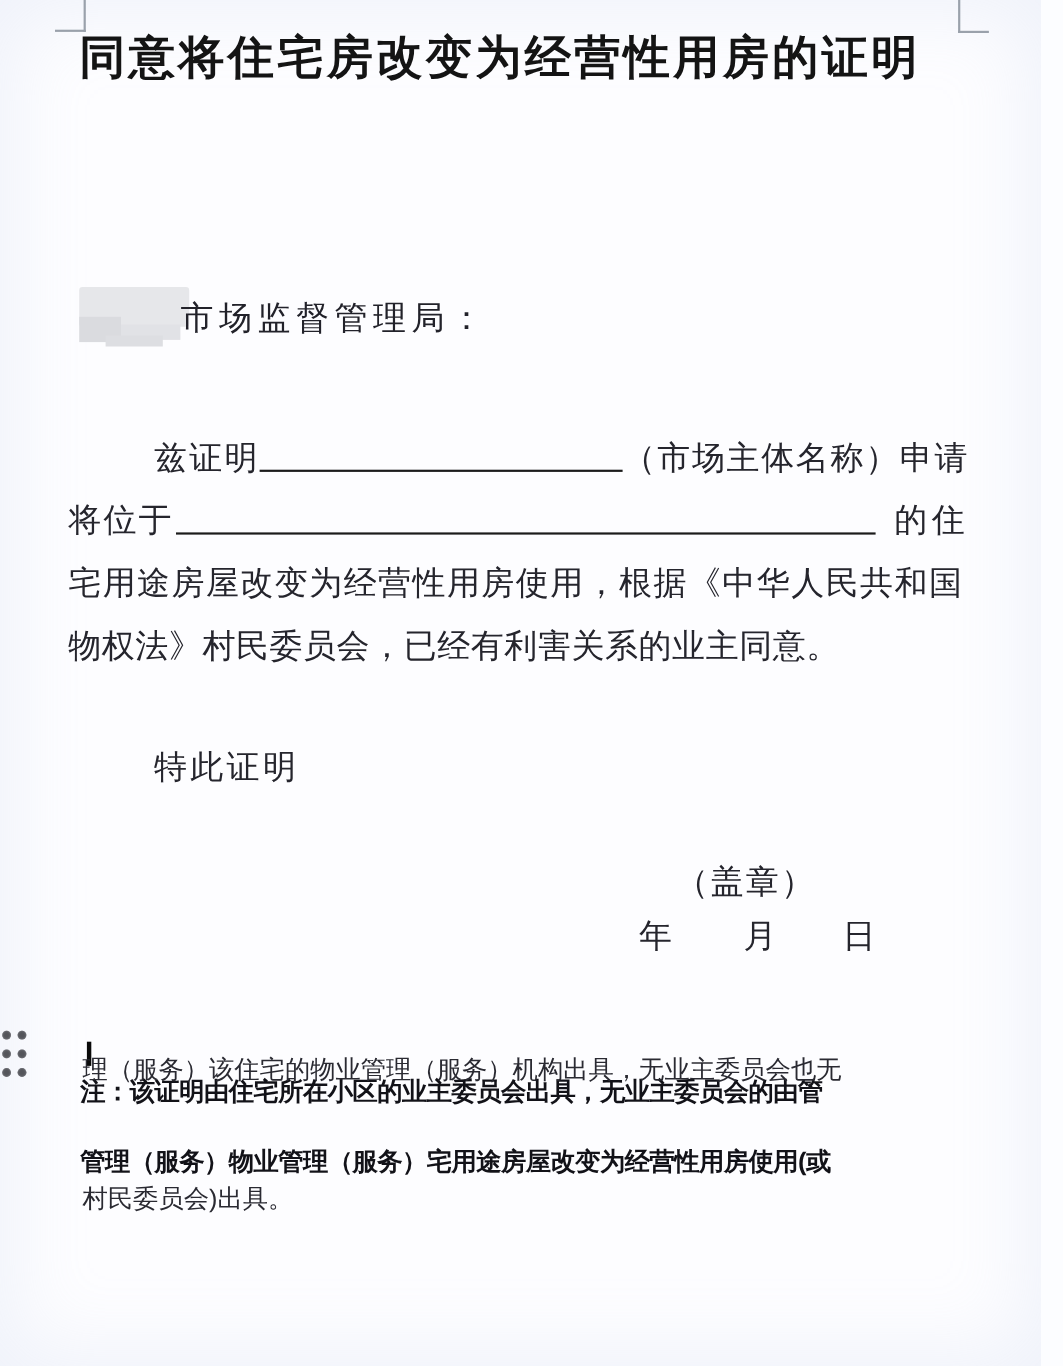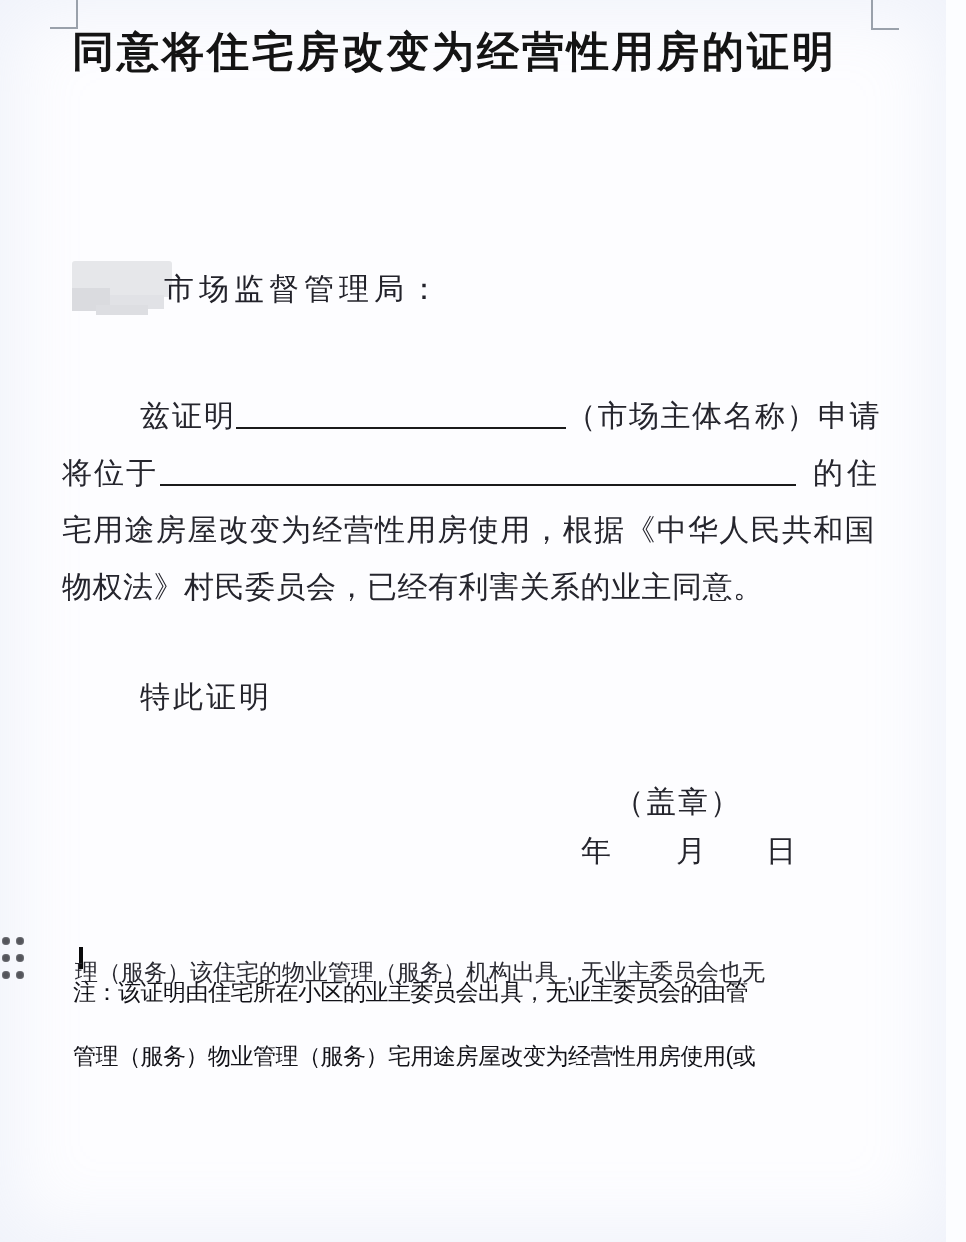--- a/index.html
+++ b/index.html
@@ -51,21 +51,21 @@
   .d-month{left:676px;top:831px;}
   .d-day{left:766px;top:831px;}
 
   .caret{position:absolute;left:79px;top:947px;width:4px;height:22px;background:#0a0a0a;}
 
   .grip{position:absolute;left:2px;top:937px;width:22px;height:43px;
         display:grid;grid-template-columns:8px 8px;grid-auto-rows:8px;column-gap:6px;row-gap:9px;}
   .grip .dot{width:8px;height:8px;border-radius:50%;background:#54555b;box-shadow:inset 0 0 2px #8b8c92;}
 
   .note{position:absolute;white-space:nowrap;font-size:23px;color:#2a2a32;}
-  .note.b{font-weight:400;color:#121218;letter-spacing:-0.5px;}
+  .note.b{font-weight:700;color:#121218;letter-spacing:-0.5px;}
   .n1{left:73px;top:977px;}
   .n2{left:75px;top:957px;font-family:Liberation Serif, serif;}
   .n3{left:73px;top:1041px;}
   .n4{left:75px;top:1074px;}
 </style>
 </head>
 <body>
 
 <div class="canvas">
 
@@ -108,14 +108,15 @@
     <div class="dot"></div>
     <div class="dot"></div>
     <div class="dot"></div>
     <div class="dot"></div>
     <div class="dot"></div>
   </div>
 
   <div class="note b n1">注：该证明由住宅所在小区的业主委员会出具，无业主委员会的由管</div>
   <div class="note n2">理（服务）该住宅的物业管理（服务）机构出具，无业主委员会也无</div>
   <div class="note b n3">管理（服务）物业管理（服务）宅用途房屋改变为经营性用房使用(或</div>
+  <div class="note n4">村民委员会)出具。</div>
 
 </div>
 
 </body></html>

